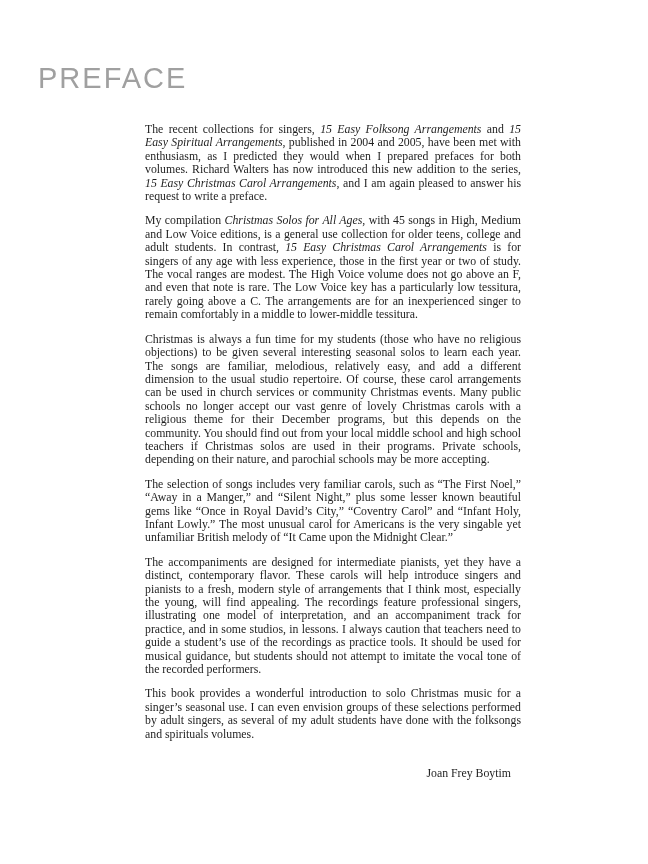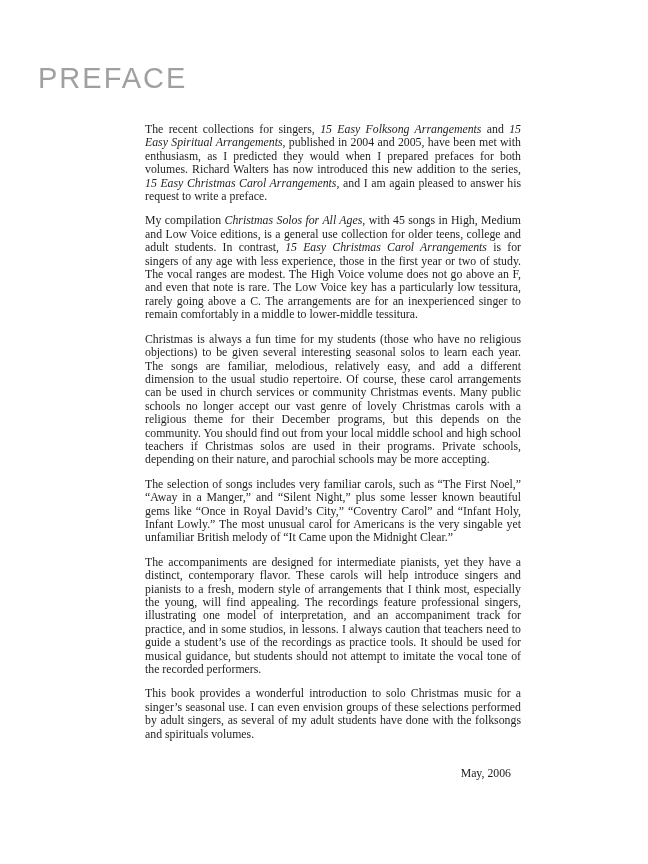--- a/index.html
+++ b/index.html
@@ -50,17 +50,17 @@
 
   <div class="body-column">
     <p><span>The recent collections for singers, </span><i>15 Easy Folksong Arrangements</i><span> and </span><i>15 Easy Spiritual Arrangements</i><span>, published in 2004 and 2005, have been met with enthusiasm, as I predicted they would when I prepared prefaces for both volumes. Richard Walters has now introduced this new addition to the series, </span><i>15 Easy Christmas Carol Arrangements</i><span>, and I am again pleased to answer his request to write a preface.</span></p>
     <p><span>My compilation </span><i>Christmas Solos for All Ages</i><span>, with 45 songs in High, Medium and Low Voice editions, is a general use collection for older teens, college and adult students. In contrast, </span><i>15 Easy Christmas Carol Arrangements</i><span> is for singers of any age with less experience, those in the first year or two of study. The vocal ranges are modest. The High Voice volume does not go above an F, and even that note is rare. The Low Voice key has a particularly low tessitura, rarely going above a C. The arrangements are for an inexperienced singer to remain comfortably in a middle to lower-middle tessitura.</span></p>
     <p><span>Christmas is always a fun time for my students (those who have no religious objections) to be given several interesting seasonal solos to learn each year. The songs are familiar, melodious, relatively easy, and add a different dimension to the usual studio repertoire. Of course, these carol arrangements can be used in church services or community Christmas events. Many public schools no longer accept our vast genre of lovely Christmas carols with a religious theme for their December programs, but this depends on the community. You should find out from your local middle school and high school teachers if Christmas solos are used in their programs. Private schools, depending on their nature, and parochial schools may be more accepting.</span></p>
     <p><span>The selection of songs includes very familiar carols, such as “The First Noel,” “Away in a Manger,” and “Silent Night,” plus some lesser known beautiful gems like “Once in Royal David’s City,” “Coventry Carol” and “Infant Holy, Infant Lowly.” The most unusual carol for Americans is the very singable yet unfamiliar British melody of “It Came upon the Midnight Clear.”</span></p>
     <p><span>The accompaniments are designed for intermediate pianists, yet they have a distinct, contemporary flavor. These carols will help introduce singers and pianists to a fresh, modern style of arrangements that I think most, especially the young, will find appealing. The recordings feature professional singers, illustrating one model of interpretation, and an accompaniment track for practice, and in some studios, in lessons. I always caution that teachers need to guide a student’s use of the recordings as practice tools. It should be used for musical guidance, but students should not attempt to imitate the vocal tone of the recorded performers.</span></p>
     <p><span>This book provides a wonderful introduction to solo Christmas music for a singer’s seasonal use. I can even envision groups of these selections performed by adult singers, as several of my adult students have done with the folksongs and spirituals volumes.</span></p>
 
     <div class="signature-block">
-      <div>May, 2006</div>
+      <div>Joan Frey Boytim</div>
     </div>
   </div>
 
 </div>
 
 </body></html>

